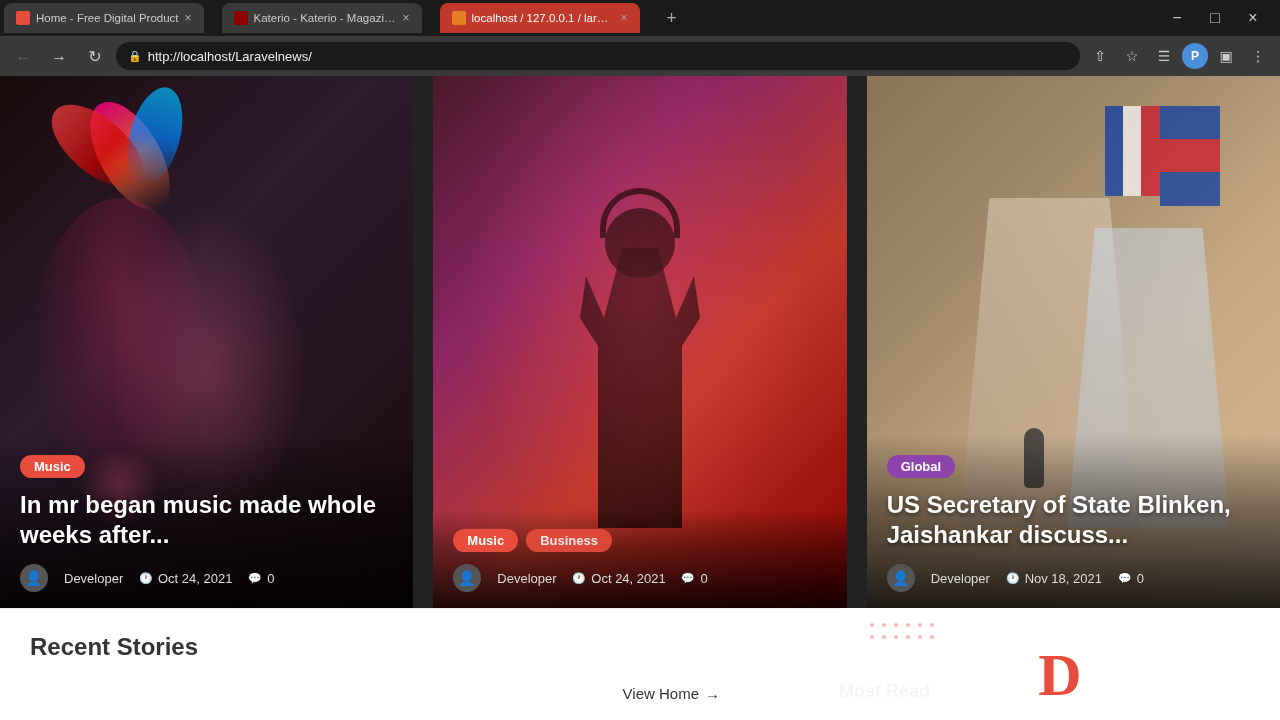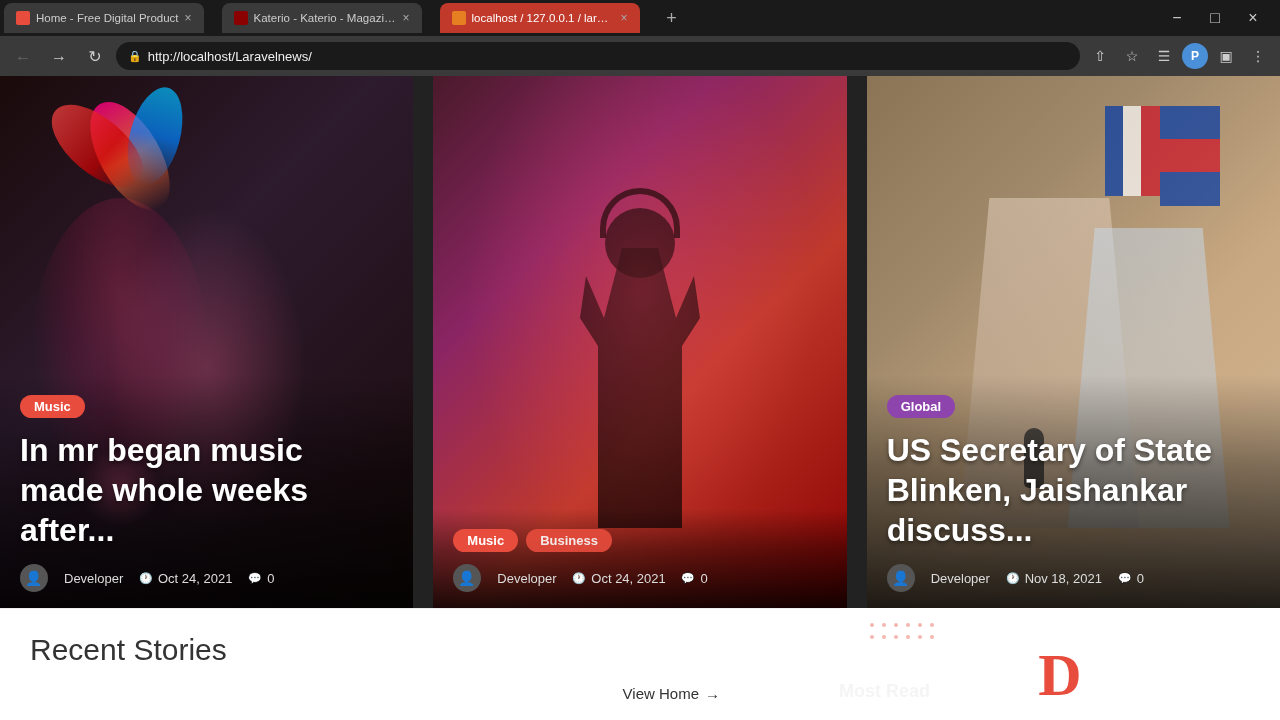--- a/index.html
+++ b/index.html
@@ -220,21 +220,21 @@
       color: white;
       cursor: pointer;
     }
 
     .tag-music { background: #e74c3c; }
     .tag-business { background: #e74c3c; opacity: 0.9; }
     .tag-global { background: #8e44ad; text-align: right; }
 
     .card-title {
       color: white;
-      font-size: 32px;
+      font-size: 24px;
       font-weight: 700;
       line-height: 1.25;
       margin-bottom: 14px;
       text-shadow: 0 2px 4px rgba(0,0,0,0.5);
     }
 
     .card-meta {
       display: flex;
       align-items: center;
       gap: 16px;
@@ -271,22 +271,22 @@
       height: 134px;
       background: white;
       display: flex;
       align-items: flex-start;
       padding: 24px 30px 0;
       position: relative;
       border-top: 1px solid #eee;
     }
 
     .recent-stories {
-      font-size: 30px;
-      font-weight: 400;
+      font-size: 24px;
+      font-weight: 700;
       color: #333;
       flex: 1;
     }
 
     .view-more-btn {
       position: absolute;
       right: 560px;
       bottom: 40px;
       display: flex;
       align-items: center;

